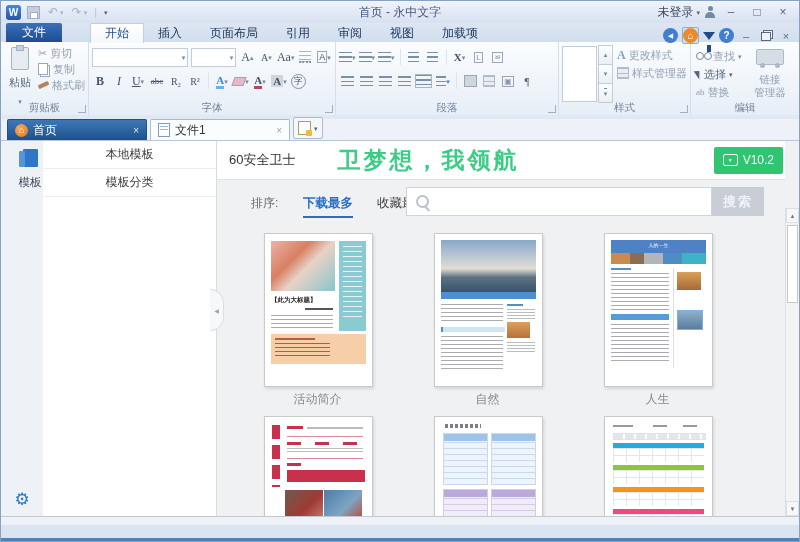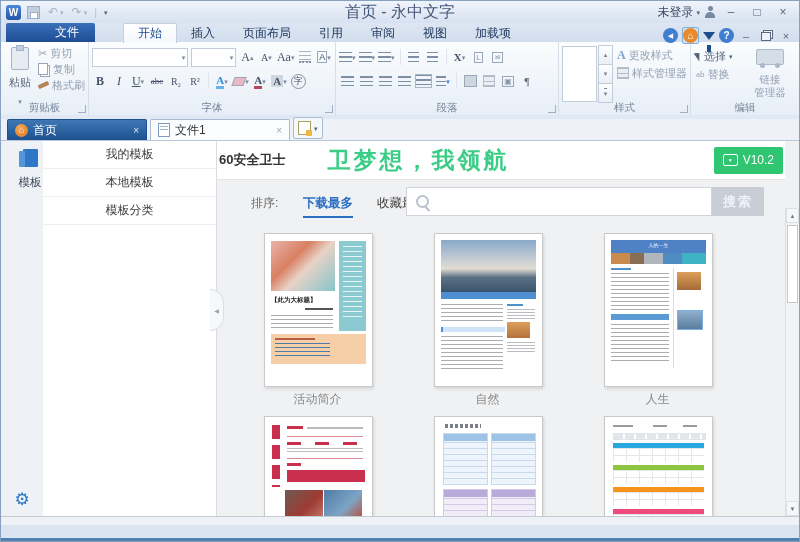--- a/index.html
+++ b/index.html
@@ -9,31 +9,31 @@
   .titlebar{position:absolute;left:0;right:0;top:0;height:22px;background:linear-gradient(#f0f4fb,#d7e1f0);
             display:flex;align-items:center;padding:0 5px;gap:4px;}
   .appicon{width:15px;height:15px;background:linear-gradient(#4a86d8,#2357a8);border-radius:3px;color:#fff;
            font-weight:bold;font-size:10px;display:flex;align-items:center;justify-content:center;}
   .qbtn{display:flex;align-items:center;gap:2px;padding:1px 2px;border-radius:2px;}
   .saveicon{display:inline-block;width:11px;height:11px;background:#c3cfdf;border:1px solid #9fb0c6;position:relative;}
   .saveicon::after{content:"";position:absolute;left:2px;bottom:0;width:6px;height:5px;background:#fff;border:1px solid #9fb0c6;border-bottom:none;}
   .glyph{font-size:12px;color:#a7b3c4;line-height:1;}
   .dd{font-size:7px;color:#a7b3c4;line-height:1;}
   .sep{color:#b9c6d8;font-size:11px;margin:0 1px;}
-  .wtitle{position:absolute;left:50%;transform:translateX(-50%);font-size:16px;color:#46587a;white-space:nowrap;}
+  .wtitle{position:absolute;left:50%;transform:translateX(-50%);font-size:12px;color:#46587a;white-space:nowrap;}
   .login{margin-left:auto;display:flex;align-items:center;gap:3px;font-size:12px;color:#3c4c66;cursor:pointer;}
   .login .dd{color:#55657c;}
   .person{display:inline-block;width:12px;height:12px;position:relative;}
   .person::before{content:"";position:absolute;left:3.5px;top:0;width:5px;height:5px;border-radius:50%;background:#76head;background:#7689a3;}
   .person::after{content:"";position:absolute;left:1px;top:6px;width:10px;height:6px;border-radius:5px 5px 0 0;background:#7689a3;}
   .winbtn{width:22px;text-align:center;font-size:12px;color:#5a6a84;cursor:pointer;line-height:16px;}
   
   .tabrow{position:absolute;left:0;right:0;top:22px;height:19px;background:linear-gradient(#dde6f2,#d2deee);display:flex;align-items:flex-end;padding-left:5px;}
   .filetab{height:19px;line-height:19px;width:56px;text-align:center;color:#fff;font-size:12px;
-           background:linear-gradient(#3a70b8,#1d4c94);border-radius:2px 2px 0 0;cursor:pointer;padding-left:33px;}
+           background:linear-gradient(#3a70b8,#1d4c94);border-radius:2px 2px 0 0;cursor:pointer;}
   .rtab{height:18px;line-height:18px;padding:0 14px;font-size:12px;color:#20395f;cursor:pointer;}
   .rtab.active{background:linear-gradient(#ffffff,#f4f8fc);border:1px solid #c3cfdf;border-bottom:none;
                border-radius:2px 2px 0 0;color:#1d4c94;height:19px;line-height:18px;margin-bottom:-1px;z-index:5;margin-left:28px;}
   .navrow{position:absolute;top:26px;right:5px;display:flex;align-items:center;gap:4px;z-index:6;}
   .navcirc{width:15px;height:15px;border-radius:50%;display:flex;align-items:center;justify-content:center;color:#fff;cursor:pointer;}
   .nav-home-wrap{background:#cfe4f8;border:1px solid #7fb0e0;border-radius:2px;padding:0px;line-height:0;}
   .funnel{width:0;height:0;border-left:6px solid transparent;border-right:6px solid transparent;border-top:8px solid #1f4d8c;position:relative;}
   .funnel::after{content:"";position:absolute;left:-2px;top:-1px;width:4px;height:7px;background:#1f4d8c;transform:translateY(6px);}
   .smwin{font-size:11px;color:#5a6a84;width:16px;text-align:center;cursor:pointer;}
   .restore{display:inline-block;width:8px;height:7px;border:1px solid #5a6a84;background:#eef2f8;box-shadow:2px -2px 0 -1px #eef2f8,2px -2px 0 #5a6a84;margin-top:3px;}
@@ -113,21 +113,21 @@
   .catitem{position:relative;height:27px;line-height:27px;text-align:center;font-size:12px;color:#3c3c3c;
            border-bottom:1px solid #ededed;cursor:pointer;}
   .catitem.active{color:#1f6fd0;font-weight:bold;}
   .activebar{position:absolute;left:0;top:0;bottom:0;width:4px;background:#2173d1;}
   .collapse{position:absolute;left:209px;top:148px;width:13px;height:40px;background:#f7f8f9;border:1px solid #dcdfe3;
             border-left:none;border-radius:0 20px 20px 0;display:flex;align-items:center;justify-content:center;
             font-size:6px;color:#9aa2ac;cursor:pointer;z-index:3;}
   .content{position:absolute;left:216px;top:0;right:14px;bottom:0;overflow:hidden;}
   .banner{position:absolute;left:0;right:0;top:0;height:38px;background:#fff;border-bottom:1px solid #e3e3e3;
           display:flex;align-items:center;}
-  .bleft{font-size:13px;color:#333;margin-left:2px;white-space:nowrap;font-weight:bold;}
+  .bleft{font-size:13px;color:#333;margin-left:12px;white-space:nowrap;}
   .slogan{font-size:23px;font-weight:bold;color:#3bcd86;letter-spacing:3px;margin-left:42px;white-space:nowrap;}
   .product{font-size:17px;color:#3bcd86;margin-left:22px;white-space:nowrap;}
   .verbtn{margin-left:auto;margin-right:2px;background:#2fc571;color:#fff;font-size:12px;height:27px;display:flex;
           align-items:center;gap:5px;padding:0 9px;border-radius:2px;cursor:pointer;}
   .dlicon{display:inline-flex;width:13px;height:10px;border:1px solid #fff;border-radius:2px;align-items:center;justify-content:center;font-size:5px;}
   .sortrow{position:absolute;left:0;right:0;top:44px;height:34px;}
   .sortlabel{position:absolute;left:34px;top:10px;font-size:12px;color:#666;}
   .sopt{position:absolute;top:10px;font-size:12.5px;cursor:pointer;}
   .sopt.active{left:86px;color:#2a6fc4;font-weight:bold;border-bottom:2px solid #2a6fc4;padding-bottom:4px;}
   .sopt.idle{left:160px;color:#444;}
@@ -398,20 +398,25 @@
               <span>样式管理器</span>
             </span>
         </span>
       </div>
       <span class="glabel">样式</span>
       <span class="launcher"></span>
     </div>
 
     <div class="group" style="width:108px;border-right:none;">
       <div style="padding-left:2px;padding-top:2px;">
+        <div class="sbtn">
+            <span class="binoc"></span>
+            <span>查找</span>
+            <span class="dd" style="color:#7a8798">▾</span>
+          </div>
         <div class="sbtn" style="color:#55657c">
             <span class="cursoricon"></span>
             <span>选择</span>
             <span class="dd" style="color:#55657c">▾</span>
           </div>
         <div class="sbtn">
             <span class="ltr" style="font-size:9px;color:#93a1b3">ab</span>
             <span>替换</span>
           </div>
       </div>
@@ -446,21 +451,20 @@
 
     <div class="vside">
       <div class="tplitem">
         <span class="bookicon"></span>
         <span class="tpllabel">模板</span>
       </div>
       <div class="gearbtn"><span>⚙</span></div>
     </div>
 
     <div class="catlist">
-      <div class="catitem"><span>我的模板</span></div>
       <div class="catitem"><span>本地模板</span></div>
       <div class="catitem"><span>模板分类</span></div>
     </div>
 
     <div class="collapse">
         <span>◀</span>
       </div>
 
     <div class="content">
 

